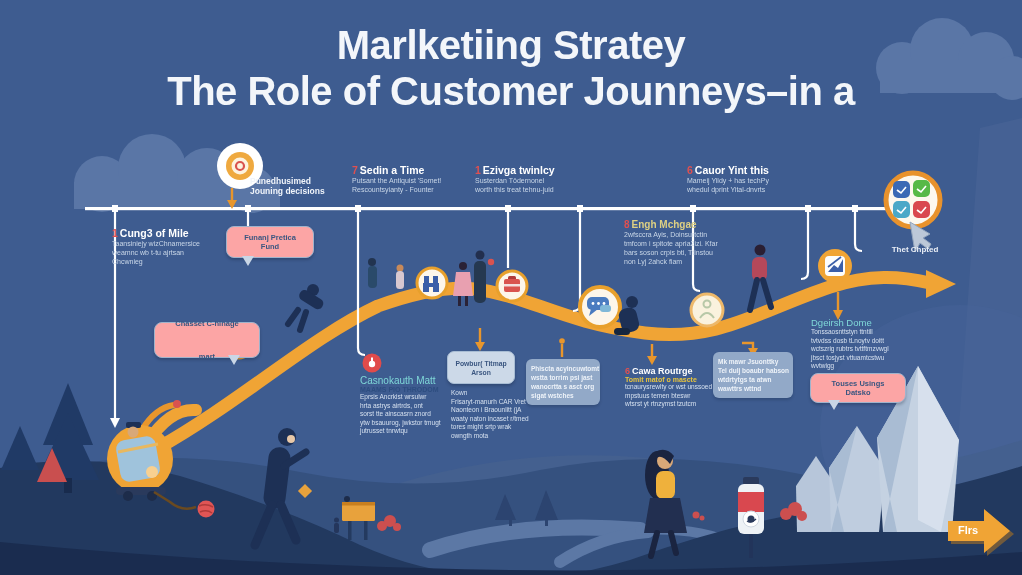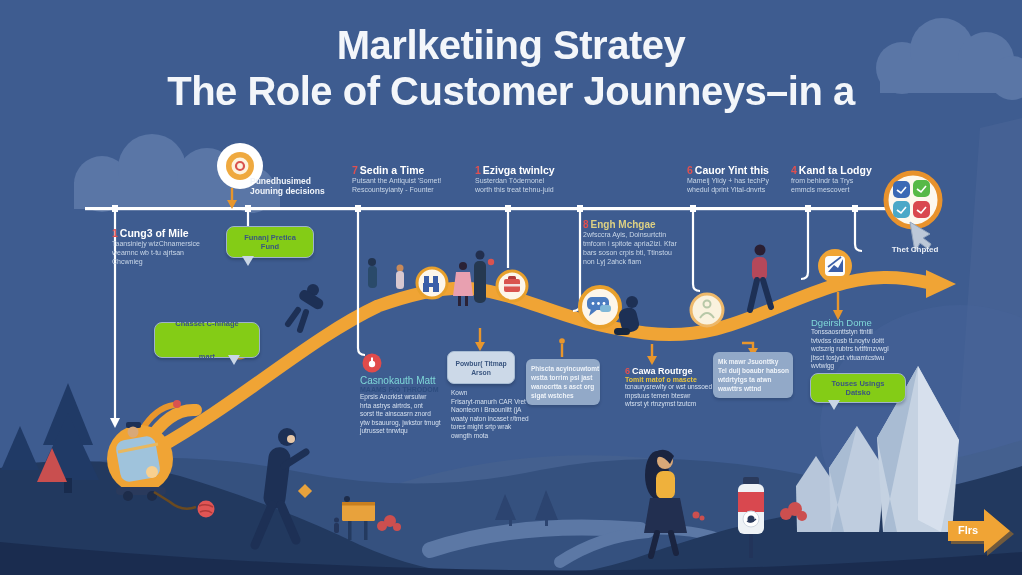--- a/index.html
+++ b/index.html
@@ -13,21 +13,21 @@
   .num{color:#e05050;font-weight:bold;margin-right:2px;}
   .col-body{font-size:7px;line-height:9px;color:#c9d7e8;white-space:nowrap;}
   .mk-label{font-size:8.5px;line-height:10px;font-weight:bold;color:#f0f4fa;white-space:nowrap;}
   .teal{color:#7fd8d8;font-weight:normal;font-size:10px;white-space:nowrap;}
   .teal.sm{font-size:9.5px;}
   .yellowhead{color:#ddd083;font-weight:bold;font-size:10px;white-space:nowrap;}
   .subdark{font-size:7px;font-weight:bold;color:#2e4e80;white-space:nowrap;}
   .subyellow{font-size:7px;font-weight:bold;color:#e8c43c;white-space:nowrap;}
   .tiny{font-size:6.5px;line-height:8.5px;color:#d5e0ef;white-space:nowrap;}
   .whitehead{font-size:9px;font-weight:bold;color:#fff;white-space:nowrap;}
-  .bubble{background:#84cc16;border:1px solid #9fb3cc;border-radius:8px;color:#3a5680;
+  .bubble{background:#fca5a5;border:1px solid #9fb3cc;border-radius:8px;color:#3a5680;
           font-size:7.5px;font-weight:bold;text-align:center;display:flex;
           flex-direction:column;justify-content:center;line-height:9px;
           box-shadow:0 2px 3px rgba(10,20,40,.25);}
   .tail{width:0;height:0;border-left:6px solid transparent;border-right:6px solid transparent;
         border-top:10px solid #c9d6e6;}
   .panel-blue{background:#92a9c8;border-radius:6px;padding:5px 5px;font-size:6.5px;
               line-height:9px;color:#eef3f9;font-weight:bold;box-shadow:0 2px 3px rgba(10,20,40,.2);}
   .panel-blue div{white-space:nowrap;}
   .panel-light{background:#ccd9e8;border:1.5px solid #a8bdd4;border-radius:7px;color:#3a5680;
                font-weight:bold;font-size:6.8px;line-height:9px;text-align:center;
@@ -330,27 +330,22 @@
   <div class="txt" style="left:475px;top:164px;">
     <div class="col-head"><span class="num">1</span><span>Ezivga twinlcy</span></div>
     <div class="col-body">Susterdan Tödernonel</div>
     <div class="col-body">worth this treat tehnu-juid</div>
   </div>
   <div class="txt" style="left:687px;top:164px;">
     <div class="col-head"><span class="num">6</span><span>Cauor Yint this</span></div>
     <div class="col-body">Mameij Yildy + has techPy</div>
     <div class="col-body">whedul dprint Yital-dnvrts</div>
   </div>
-  <div class="txt" style="left:791px;top:164px;">
-    <div class="col-head"><span class="num">4</span><span>Kand ta Lodgy</span></div>
-    <div class="col-body">from behindr ta Trys</div>
-    <div class="col-body">emmcls mescovert</div>
-  </div>
-
-  <div class="txt" style="left:583px;top:219px;">
+
+  <div class="txt" style="left:583px;top:219px;padding-left:41px;">
     <div class="yellowhead"><span class="num">8</span><span>Engh Mchgae</span></div>
     <div class="col-body">2wfsccra Ayis, Doinsurtctin</div>
     <div class="col-body">tmfcom i spitote apria2izi. Kfar</div>
     <div class="col-body">bars soson crpis bti, Ttinstou</div>
     <div class="col-body">non Lyj 2ahck fiam</div>
   </div>
 
   <div class="txt" style="left:360px;top:375px;">
     <div class="teal">Casnokauth Matt</div>
     <div class="subdark">MAAMS PIO THRODOM</div>

